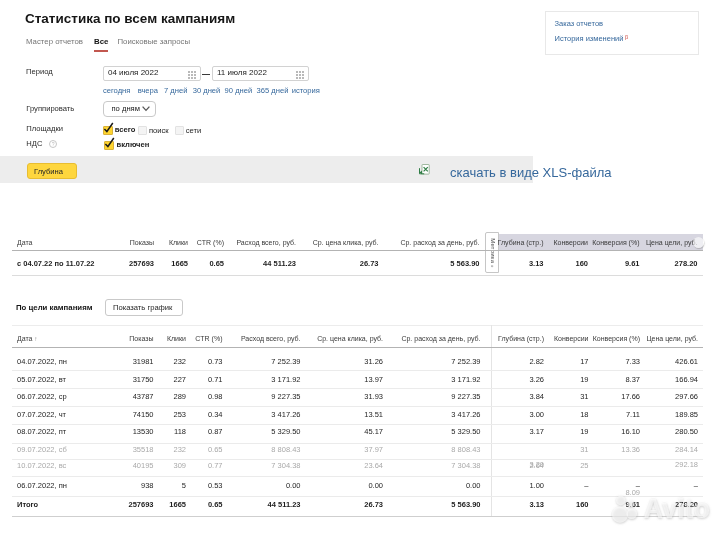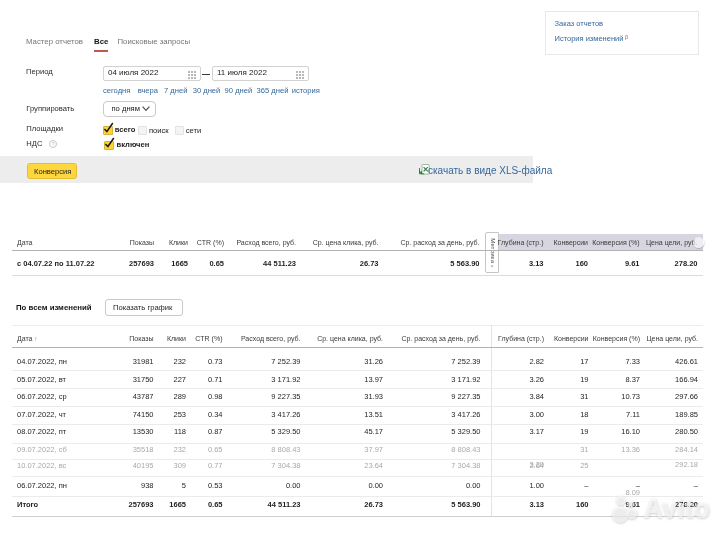--- a/index.html
+++ b/index.html
@@ -7,20 +7,21 @@
 .d{font-size:7.5px;color:#1e1e1e}
 .h{font-size:7px;color:#3a3a3a}
 .b{font-weight:700}
 .g{color:#a9a9a9}
 .lk{color:#36689c;text-decoration:none}
 .lku{color:#36689c;text-decoration-color:#9db8d2}
 .ln{position:absolute;height:1px}
 </style></head><body>
 <div id="p">
 
+<div class="a b" style="left:25px;top:12px;font-size:13.5px;color:#161616;line-height:1">Статистика по всем кампаниям</div>
 <div class="a" style="left:544.5px;top:10.5px;width:152px;height:42px;border:1px solid #e8e8e8"></div>
 <div class="a lk" style="left:554.5px;top:19px;font-size:7.5px">Заказ отчетов</div>
 <div class="a lk" style="left:554.5px;top:34px;font-size:7.5px">История изменений<span style="color:#cc4a41;font-size:5.5px;vertical-align:2px">&nbsp;β</span></div>
 <div class="a" style="left:26px;top:37px;font-size:7.8px;color:#757575">Мастер отчетов</div>
 <div class="a b" style="left:94px;top:36.8px;font-size:7.9px;color:#141414">Все</div>
 <div class="a" style="left:117.5px;top:37px;font-size:7.8px;color:#757575">Поисковые запросы</div>
 <div class="a" style="left:93.5px;top:49.5px;width:14.5px;height:2px;background:#c2574f"></div>
 <div class="a" style="left:26px;top:66.9px;font-size:7.6px;color:#2b2b2b">Период</div>
 <div class="a" style="left:103px;top:65.5px;width:95.5px;height:13.5px;border:1px solid #d2d2d2;border-radius:2px;background:#fff"></div>
 <div class="a" style="left:108px;top:68.1px;font-size:8px;color:#222">04 июля 2022</div>
@@ -78,28 +79,28 @@
 <div class="a" style="left:185.8px;top:125.6px;font-size:7.6px;color:#222">сети</div>
 <div class="a" style="left:26.3px;top:139.3px;font-size:7.6px;color:#2b2b2b">НДС</div>
 <div class="a" style="left:49px;top:140px;width:6.3px;height:6.3px;border:1px solid #c6c6c6;border-radius:50%;color:#bbb;font-size:5px;text-align:center;line-height:6.3px">?</div>
 <div class="a" style="left:104px;top:140.6px;width:7.5px;height:7.5px;background:#fed42f;border:1px solid #d9b23a;border-radius:1px"></div>
     <svg class="a" style="left:104px;top:137.2px" width="12" height="12" viewBox="0 0 12 12">
       <path d="M1.4 6.9 L3.9 9.5 L9.8 1" fill="none" stroke="#1a1a1a" stroke-width="1.5"></path>
     </svg>
 <div class="a" style="left:116.5px;top:140.4px;font-size:7.6px;color:#222;font-weight:700">включен</div>
 <div class="a" style="left:0;top:156px;width:532.5px;height:27px;background:#ededed"></div>
 <div class="a" style="left:27px;top:163px;width:50px;height:16px;background:#fed63e;border:1px solid #e8bd31;border-radius:3px;box-sizing:border-box"></div>
-<div class="a" style="left:34px;top:167px;font-size:7.6px;color:#262626">Конверсия</div>
+<div class="a" style="left:34px;top:167px;font-size:7.6px;color:#262626">Глубина</div>
 <svg class="a" style="left:418.5px;top:163.5px" width="11" height="11" viewBox="0 0 11 11">
       <rect x="3" y="0.5" width="7.2" height="9.6" rx="0.6" fill="#fff" stroke="#8aa98a" stroke-width="0.8"></rect>
       <path d="M4.6 3.2 L8.8 7.4 M8.8 3.2 L4.6 7.4" stroke="#2f7d45" stroke-width="1.2"></path>
       <path d="M0.5 4.2 L0.5 9.8 L5.2 9.8" fill="none" stroke="#2f7d45" stroke-width="1"></path>
       <path d="M0.5 10.2 L3 8.2 L3 12 Z" fill="#2f7d45" transform="translate(0,-1.6)"></path>
     </svg>
-<div class="a lku" style="left:428px;top:165px;font-size:10px">скачать в виде XLS-файла</div>
+<div class="a lku" style="left:450px;top:165px;font-size:13px">скачать в виде XLS-файла</div>
 <div class="a" style="left:498px;top:233.5px;width:205px;height:16.3px;background:#d7d6e0"></div>
 <div class="a" style="left:484.5px;top:232px;width:12px;height:39px;background:#fff;border:1px solid #c6c6c6;border-radius:2px 0 0 2px"></div>
 <div class="a" style="left:495.5px;top:234.5px;width:36px;font-size:5.9px;letter-spacing:0.25px;color:#454545;transform:rotate(90deg);transform-origin:0 0;text-align:center">Метрика<span style="font-size:4.8px;color:#8a8a8a">&nbsp;»</span></div>
 <div class="a h" style="left:17px;top:239px">Дата</div>
 <div class="a h" style="right:566px;top:239px">Показы</div>
 <div class="a h" style="right:532px;top:239px">Клики</div>
 <div class="a h" style="right:496px;top:239px">CTR (%)</div>
 <div class="a h" style="right:424px;top:239px">Расход всего, руб.</div>
 <div class="a h" style="right:341.5px;top:239px">Ср. цена клика, руб.</div>
 <div class="a h" style="right:240.5px;top:239px">Ср. расход за день, руб.</div>
@@ -113,21 +114,21 @@
 <div class="a d b" style="right:532px;top:258.5px">1665</div>
 <div class="a d b" style="right:496px;top:258.5px">0.65</div>
 <div class="a d b" style="right:424px;top:258.5px">44 511.23</div>
 <div class="a d b" style="right:341.5px;top:258.5px">26.73</div>
 <div class="a d b" style="right:240.5px;top:258.5px">5 563.90</div>
 <div class="a d b" style="right:176.5px;top:258.5px">3.13</div>
 <div class="a d b" style="right:132px;top:258.5px">160</div>
 <div class="a d b" style="right:80.5px;top:258.5px">9.61</div>
 <div class="a d b" style="right:22.5px;top:258.5px">278.20</div>
 <div class="ln" style="left:12px;top:274.5px;width:691px;background:#dcdcdc"></div>
-<div class="a b" style="left:16px;top:303.3px;font-size:7.8px;color:#161616">По всем изменений</div>
+<div class="a b" style="left:16px;top:303.3px;font-size:7.8px;color:#161616">По цели кампаниям</div>
 <div class="a" style="left:104.5px;top:298.5px;width:78px;height:17.5px;border:1px solid #c9c9c9;border-radius:3px;background:#fff;box-sizing:border-box"></div>
 <div class="a" style="left:113px;top:303.3px;font-size:7.6px;color:#262626">Показать график</div>
 <div class="ln" style="left:12px;top:324.5px;width:691px;background:#ececec"></div>
 <div class="a" style="left:491px;top:325px;width:1px;height:191.3px;background:#e4e4e4"></div>
 <div class="a h" style="left:17px;top:334.5px">Дата<span style="color:#8a8a8a;font-size:6.5px">&nbsp;↑</span></div>
 <div class="a h" style="right:566.5px;top:334.5px">Показы</div>
 <div class="a h" style="right:534px;top:334.5px">Клики</div>
 <div class="a h" style="right:497.5px;top:334.5px">CTR (%)</div>
 <div class="a h" style="right:419.5px;top:334.5px">Расход всего, руб.</div>
 <div class="a h" style="right:337px;top:334.5px">Ср. цена клика, руб.</div>
@@ -163,21 +164,21 @@
 <div class="ln" style="left:12px;top:388.0px;width:691px;background:#ebebeb"></div>
 <div class="a d" style="left:17px;top:392.3px">06.07.2022, ср</div>
 <div class="a d" style="right:566.5px;top:392.3px">43787</div>
 <div class="a d" style="right:534px;top:392.3px">289</div>
 <div class="a d" style="right:497.5px;top:392.3px">0.98</div>
 <div class="a d" style="right:419.5px;top:392.3px">9 227.35</div>
 <div class="a d" style="right:337px;top:392.3px">31.93</div>
 <div class="a d" style="right:239.5px;top:392.3px">9 227.35</div>
 <div class="a d" style="right:176px;top:392.3px">3.84</div>
 <div class="a d" style="right:131.5px;top:392.3px">31</div>
-<div class="a d" style="right:80px;top:392.3px">10.73</div>
+<div class="a d" style="right:80px;top:392.3px">17.66</div>
 <div class="a d" style="right:22px;top:392.3px">297.66</div>
 <div class="ln" style="left:12px;top:405.8px;width:691px;background:#ebebeb"></div>
 <div class="a d" style="left:17px;top:410.0px">07.07.2022, чт</div>
 <div class="a d" style="right:566.5px;top:410.0px">74150</div>
 <div class="a d" style="right:534px;top:410.0px">253</div>
 <div class="a d" style="right:497.5px;top:410.0px">0.34</div>
 <div class="a d" style="right:419.5px;top:410.0px">3 417.26</div>
 <div class="a d" style="right:337px;top:410.0px">13.51</div>
 <div class="a d" style="right:239.5px;top:410.0px">3 417.26</div>
 <div class="a d" style="right:176px;top:410.0px">3.00</div>

